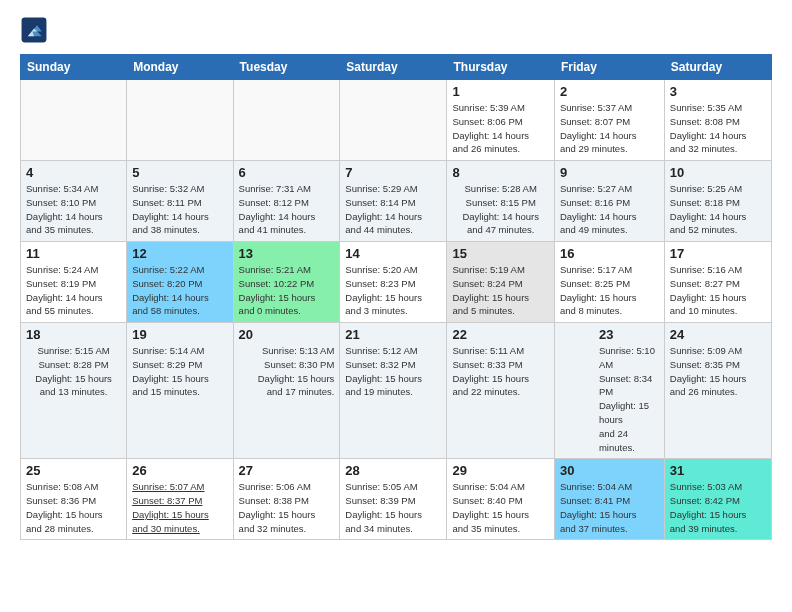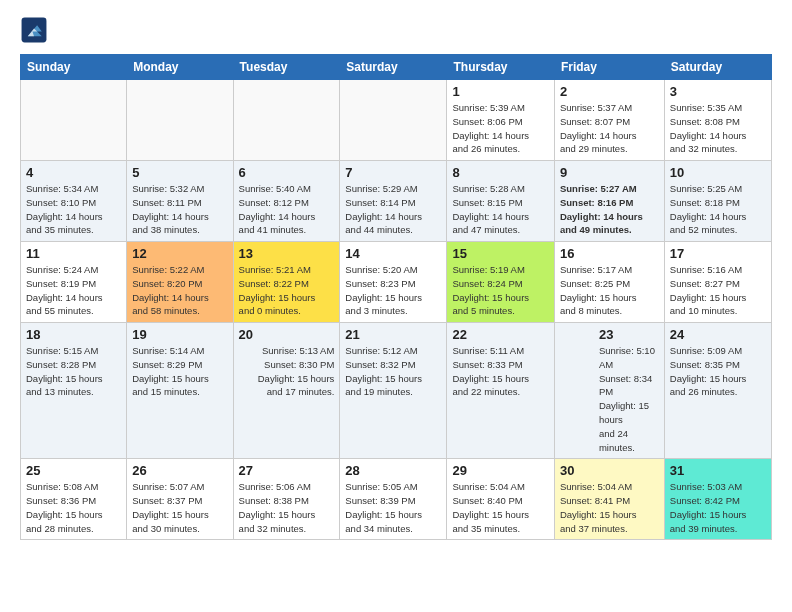--- a/index.html
+++ b/index.html
@@ -174,84 +174,84 @@
           </td>
           <td style="background: rgb(238, 243, 248);">
             <span class="day-num">5</span>
             <div class="day-info" style="white-space: pre-line;">Sunrise: 5:32 AM
 Sunset: 8:11 PM
 Daylight: 14 hours
 and 38 minutes.</div>
           </td>
           <td style="background: rgb(238, 243, 248);">
             <span class="day-num">6</span>
-            <div class="day-info" style="white-space: pre-line;">Sunrise: 5:40 AM
+            <div class="day-info" style="white-space: pre-line;">Sunrise: 7:31 AM
 Sunset: 8:12 PM
 Daylight: 14 hours
 and 41 minutes.</div>
           </td>
           <td style="background: rgb(238, 243, 248);">
             <span class="day-num">7</span>
             <div class="day-info" style="white-space: pre-line;">Sunrise: 5:29 AM
 Sunset: 8:14 PM
 Daylight: 14 hours
 and 44 minutes.</div>
           </td>
           <td style="background: rgb(238, 243, 248);">
             <span class="day-num">8</span>
-            <div class="day-info" style="white-space: pre-line;">Sunrise: 5:28 AM
+            <div class="day-info" style="white-space: pre-line; text-align: center;">Sunrise: 5:28 AM
 Sunset: 8:15 PM
 Daylight: 14 hours
 and 47 minutes.</div>
           </td>
           <td style="background: rgb(238, 243, 248);">
             <span class="day-num">9</span>
-            <div class="day-info" style="white-space: pre-line; font-weight: bold;">Sunrise: 5:27 AM
+            <div class="day-info" style="white-space: pre-line;">Sunrise: 5:27 AM
 Sunset: 8:16 PM
 Daylight: 14 hours
 and 49 minutes.</div>
           </td>
           <td style="background: rgb(238, 243, 248);">
             <span class="day-num">10</span>
             <div class="day-info" style="white-space: pre-line;">Sunrise: 5:25 AM
 Sunset: 8:18 PM
 Daylight: 14 hours
 and 52 minutes.</div>
           </td>
         </tr>
         <tr>
           <td style="background: rgb(255, 255, 255);">
             <span class="day-num">11</span>
             <div class="day-info" style="white-space: pre-line;">Sunrise: 5:24 AM
 Sunset: 8:19 PM
 Daylight: 14 hours
 and 55 minutes.</div>
           </td>
-          <td style="background: #fdba74;">
+          <td style="background: #7dd3fc;">
             <span class="day-num">12</span>
             <div class="day-info" style="white-space: pre-line;">Sunrise: 5:22 AM
 Sunset: 8:20 PM
 Daylight: 14 hours
 and 58 minutes.</div>
           </td>
-          <td style="background: #fde047; margin-top: 40px;">
+          <td style="background: #86efac; margin-top: 40px;">
             <span class="day-num">13</span>
             <div class="day-info" style="white-space: pre-line;">Sunrise: 5:21 AM
-Sunset: 8:22 PM
+Sunset: 10:22 PM
 Daylight: 15 hours
 and 0 minutes.</div>
           </td>
           <td style="background: rgb(255, 255, 255);">
             <span class="day-num">14</span>
             <div class="day-info" style="white-space: pre-line;">Sunrise: 5:20 AM
 Sunset: 8:23 PM
 Daylight: 15 hours
 and 3 minutes.</div>
           </td>
-          <td style="background: #bef264;">
+          <td style="background: #e5e5e5;">
             <span class="day-num">15</span>
             <div class="day-info" style="white-space: pre-line;">Sunrise: 5:19 AM
 Sunset: 8:24 PM
 Daylight: 15 hours
 and 5 minutes.</div>
           </td>
           <td style="background: rgb(255, 255, 255);">
             <span class="day-num">16</span>
             <div class="day-info" style="white-space: pre-line;">Sunrise: 5:17 AM
 Sunset: 8:25 PM
@@ -262,21 +262,21 @@
             <span class="day-num">17</span>
             <div class="day-info" style="white-space: pre-line;">Sunrise: 5:16 AM
 Sunset: 8:27 PM
 Daylight: 15 hours
 and 10 minutes.</div>
           </td>
         </tr>
         <tr>
           <td style="background: rgb(238, 243, 248);">
             <span class="day-num">18</span>
-            <div class="day-info" style="white-space: pre-line;">Sunrise: 5:15 AM
+            <div class="day-info" style="white-space: pre-line; text-align: center;">Sunrise: 5:15 AM
 Sunset: 8:28 PM
 Daylight: 15 hours
 and 13 minutes.</div>
           </td>
           <td style="background: rgb(238, 243, 248);">
             <span class="day-num">19</span>
             <div class="day-info" style="white-space: pre-line;">Sunrise: 5:14 AM
 Sunset: 8:29 PM
 Daylight: 15 hours
 and 15 minutes.</div>
@@ -320,21 +320,21 @@
         <tr>
           <td style="background: rgb(255, 255, 255);">
             <span class="day-num">25</span>
             <div class="day-info" style="white-space: pre-line;">Sunrise: 5:08 AM
 Sunset: 8:36 PM
 Daylight: 15 hours
 and 28 minutes.</div>
           </td>
           <td style="background: rgb(255, 255, 255);">
             <span class="day-num">26</span>
-            <div class="day-info" style="white-space: pre-line;">Sunrise: 5:07 AM
+            <div class="day-info" style="white-space: pre-line; text-decoration: underline;">Sunrise: 5:07 AM
 Sunset: 8:37 PM
 Daylight: 15 hours
 and 30 minutes.</div>
           </td>
           <td style="background: rgb(255, 255, 255);">
             <span class="day-num">27</span>
             <div class="day-info" style="white-space: pre-line;">Sunrise: 5:06 AM
 Sunset: 8:38 PM
 Daylight: 15 hours
 and 32 minutes.</div>
@@ -346,21 +346,21 @@
 Daylight: 15 hours
 and 34 minutes.</div>
           </td>
           <td style="background: rgb(255, 255, 255);">
             <span class="day-num">29</span>
             <div class="day-info" style="white-space: pre-line;">Sunrise: 5:04 AM
 Sunset: 8:40 PM
 Daylight: 15 hours
 and 35 minutes.</div>
           </td>
-          <td style="background: #fef9c3;">
+          <td style="background: #7dd3fc;">
             <span class="day-num">30</span>
             <div class="day-info" style="white-space: pre-line;">Sunrise: 5:04 AM
 Sunset: 8:41 PM
 Daylight: 15 hours
 and 37 minutes.</div>
           </td>
           <td style="background: #5eead4;">
             <span class="day-num">31</span>
             <div class="day-info" style="white-space: pre-line;">Sunrise: 5:03 AM
 Sunset: 8:42 PM

